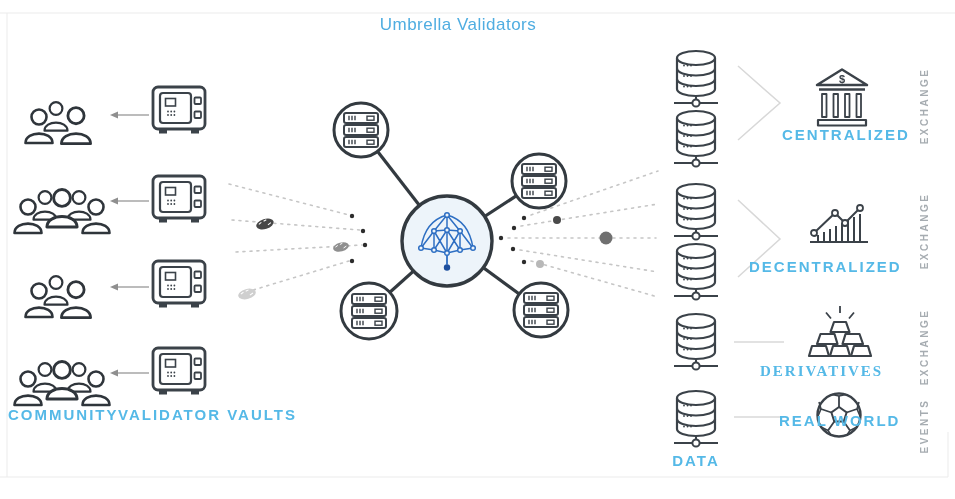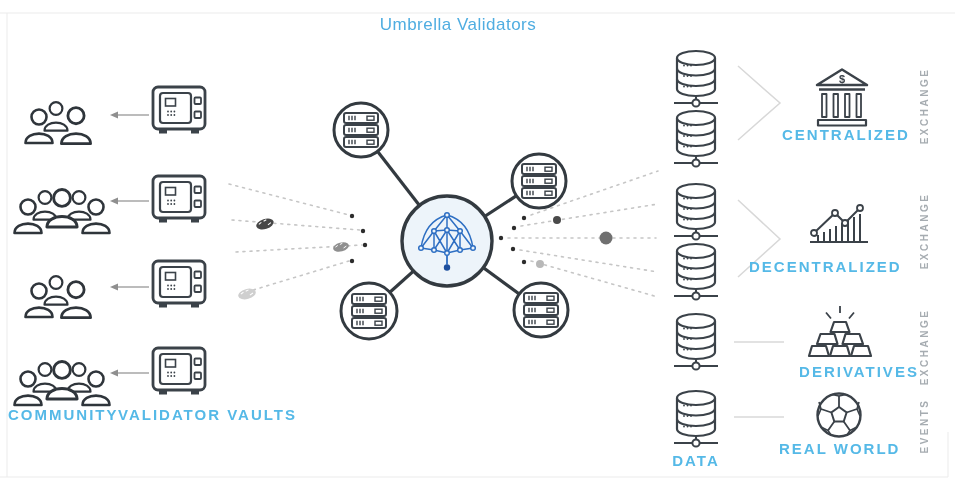--- a/index.html
+++ b/index.html
@@ -258,21 +258,21 @@
     </g>
   </svg>
 
   <div class="title">Umbrella Validators</div>
 
   <div class="lbl" style="left:8px;top:406px;">COMMUNITY</div>
   <div class="lbl" style="left:118px;top:406px;">VALIDATOR VAULTS</div>
 
   <div class="lbl ctr" style="left:782px;top:126px;width:120px;">CENTRALIZED</div>
   <div class="lbl ctr" style="left:749px;top:251px;width:150px;margin-top:7px;">DECENTRALIZED</div>
-  <div class="lbl ctr" style="left:799px;top:363px;width:120px;">DERIVATIVES</div>
-  <div class="lbl ctr" style="left:779px;top:440px;width:120px;">REAL WORLD</div>
+  <div class="lbl ctr" style="left:760px;top:363px;width:120px;font-family:Liberation Serif, serif;">DERIVATIVES</div>
+  <div class="lbl ctr" style="left:779px;top:412px;width:120px;">REAL WORLD</div>
   <div class="lbl ctr" style="left:646px;top:452px;width:100px;">DATA</div>
 
   <div class="vlbl" style="left:876px;top:99px;">EXCHANGE</div>
   <div class="vlbl" style="left:876px;top:224px;">EXCHANGE</div>
   <div class="vlbl" style="left:876px;top:340px;">EXCHANGE</div>
   <div class="vlbl" style="left:876px;top:419px;">EVENTS</div>
 </div>
 
 </body></html>

